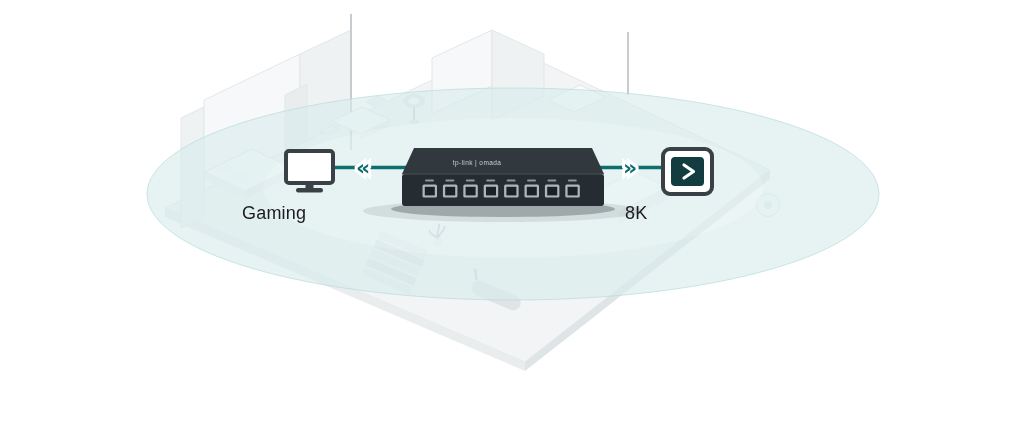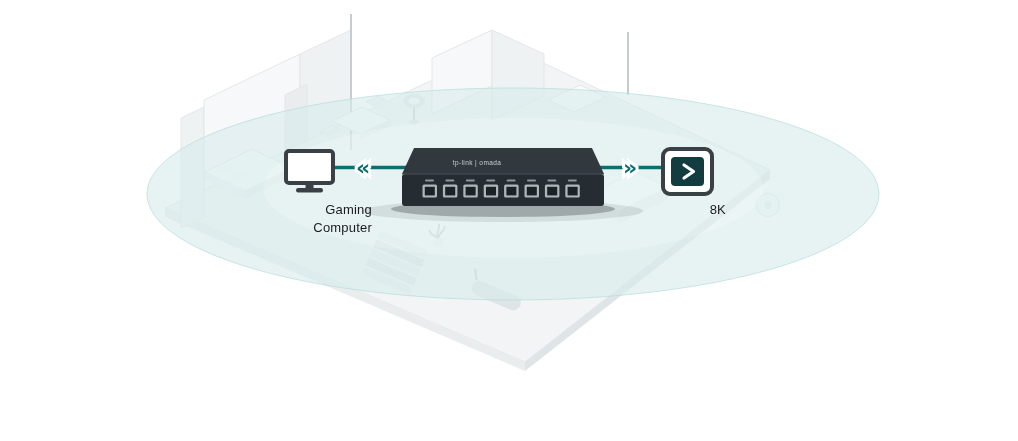--- a/index.html
+++ b/index.html
@@ -43,22 +43,22 @@
   .sw-front{fill:var(--switch-front);}
   .sw-edge{stroke:var(--switch-edge);stroke-width:1.2;}
   .sw-brand{font-family:"Liberation Sans",sans-serif;font-size:6.5px;letter-spacing:.4px;fill:#c9d1d5;text-anchor:middle;}
   .port-tick{fill:#8c969c;}
   .port-frame{fill:var(--port-frame);}
   .port-dark{fill:var(--port-dark);}
   .shadow{fill:#1c2326;}
 
   
   .device-label{
-    position:absolute;width:130px;text-align:right;
-    font-size:13px;line-height:1.42;font-weight:500;color:var(--text);letter-spacing:.2px;
+    position:absolute;width:130px;text-align:left;
+    font-size:18px;line-height:1.42;font-weight:500;color:var(--text);letter-spacing:.2px;
   }
   .device-label span{display:block;}
 </style>
 </head>
 <body>
 
 <div class="stage">
   <svg width="1018" height="441" viewBox="0 0 1018 441">
 
     <g>
@@ -184,18 +184,17 @@
           <rect x="547.1999999999999" y="186.8" width="10" height="8.6" class="port-dark"></rect>
           <rect x="567.8" y="179.5" width="9" height="2" rx="1" class="port-tick"></rect>
           <rect x="565.3" y="184.5" width="14.5" height="13" rx="1.5" class="port-frame"></rect>
           <rect x="567.5999999999999" y="186.8" width="10" height="8.6" class="port-dark"></rect>
         </g>
     </g>
   </svg>
 
   <div class="device-label" style="left:242px;top:201px;">
     <span>Gaming</span>
-    <span>Computer</span>
   </div>
-  <div class="device-label" style="left:596px;top:201px;">
+  <div class="device-label" style="left:625px;top:201px;">
     <span>8K</span>
   </div>
 </div>
 
 </body></html>

